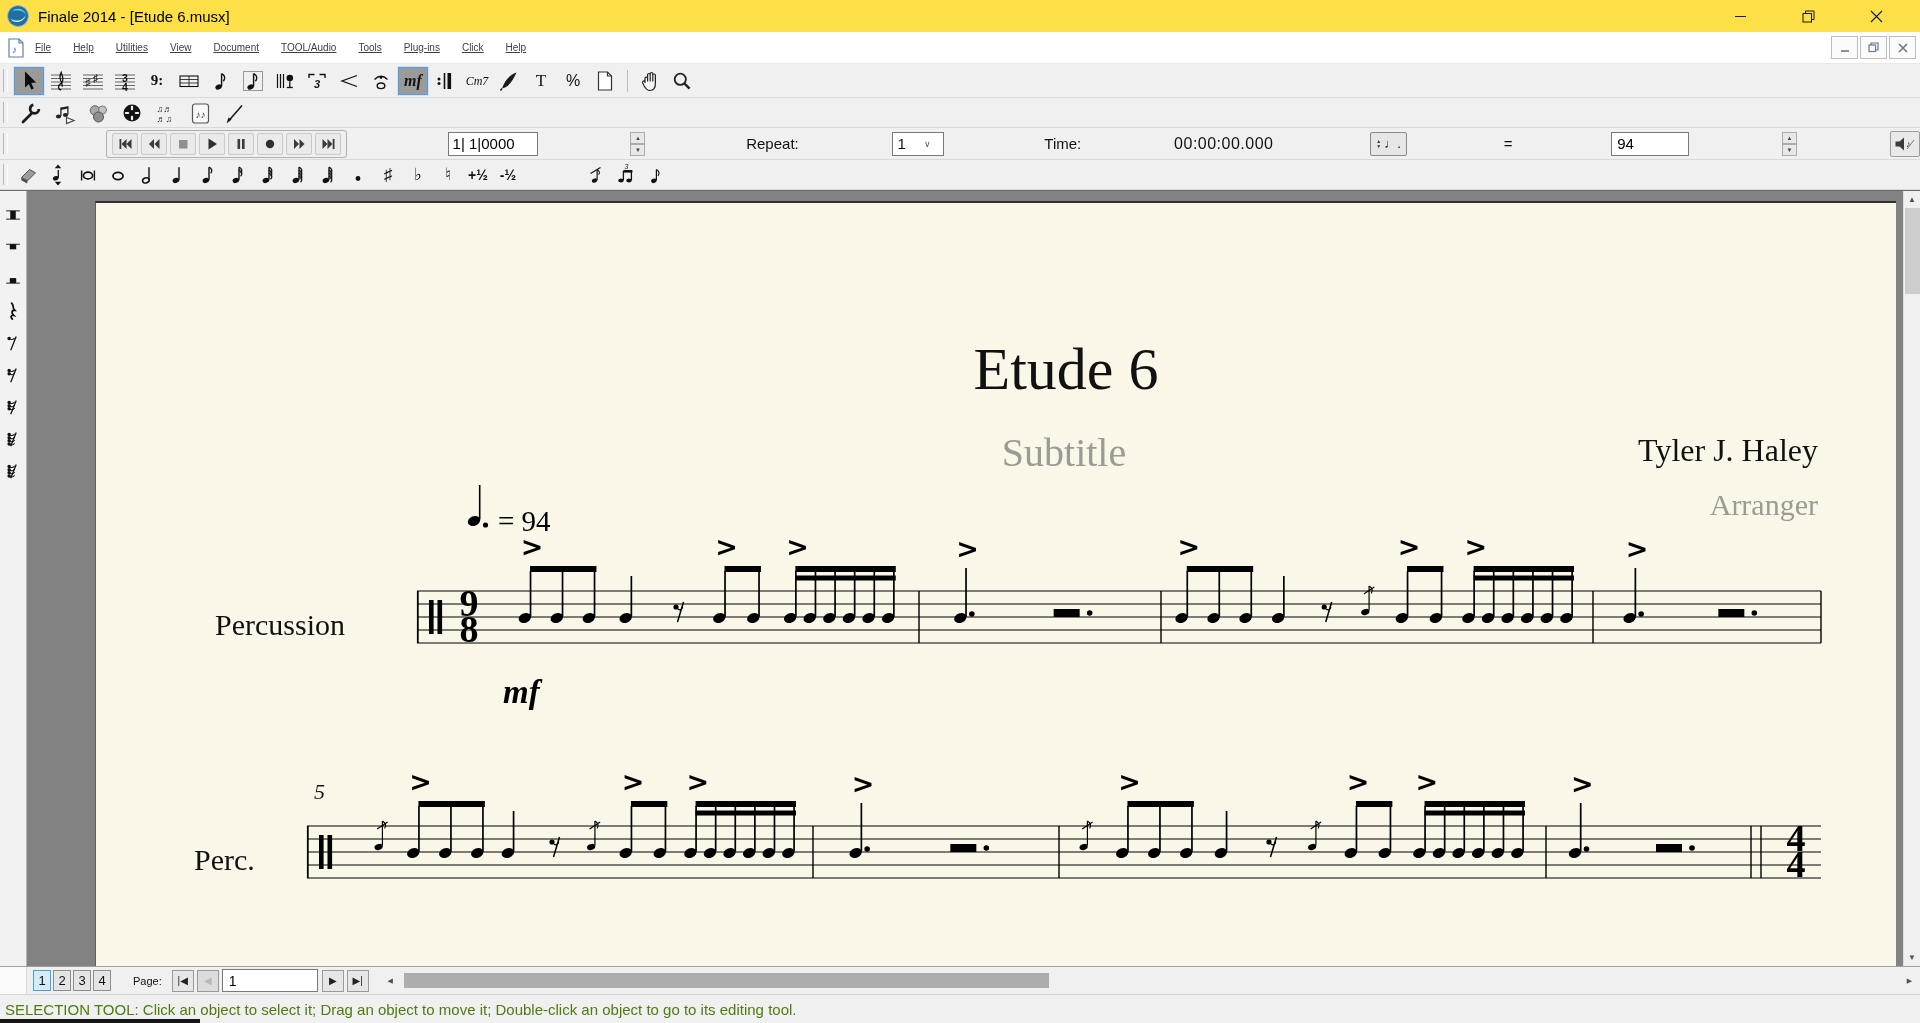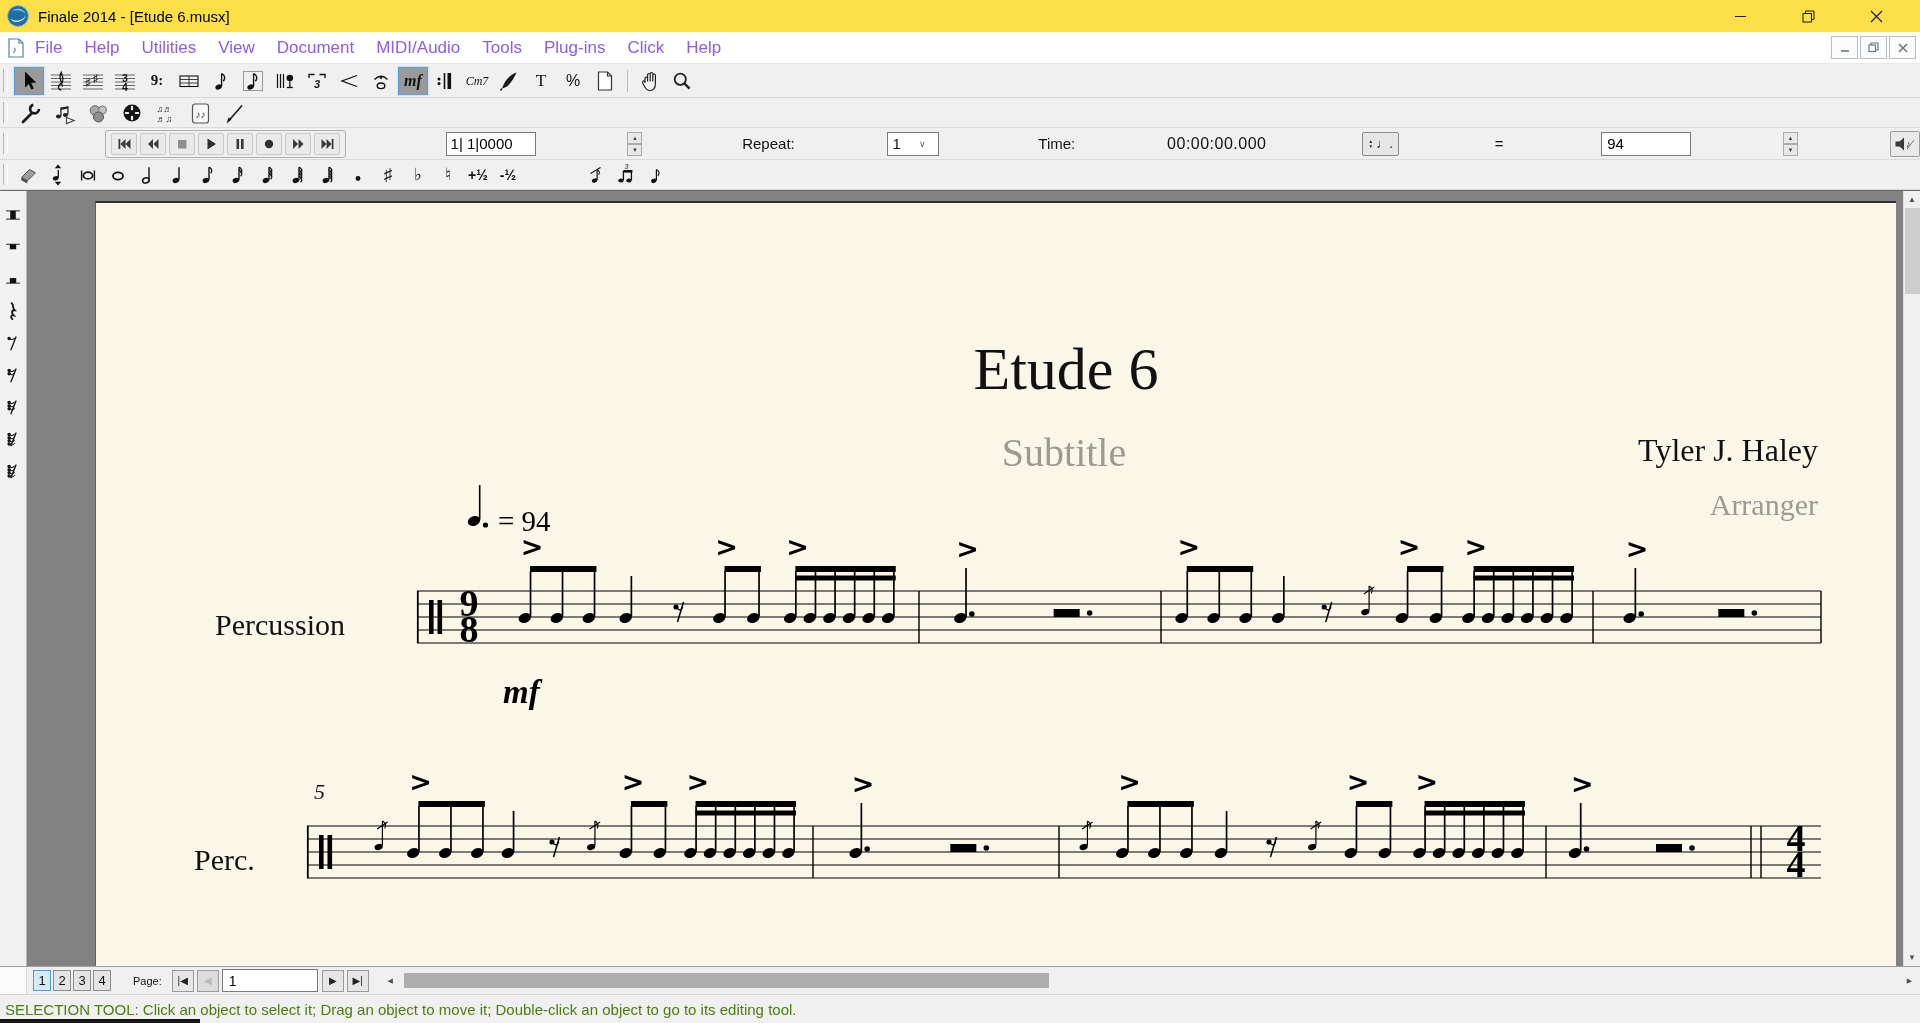--- a/index.html
+++ b/index.html
@@ -11,21 +11,21 @@
   .titlebar { height:32px; display:flex; align-items:center; background:#fde047; position:relative; }
   .logo { margin:0 8px 0 6px; }
   .title-text { font-size:15px; color:#000; }
   .win-controls { position:absolute; right:10px; top:0; height:32px; display:flex; }
   .win-btn { width:68px; height:32px; display:flex; align-items:center; justify-content:center; cursor:default; }
 
   
   .menubar { height:32px; display:flex; align-items:center; background:#fff; position:relative; border-bottom:1px solid #e8e8e8; }
   .doc-icon { margin:0 10px 0 7px; }
   #menus { display:flex; gap:22px; }
-  .menu-item { font-size:17px; color:#8b5cf6; }
+  .menu-item { font-size:10px; color:#404040;text-decoration:underline; }
   .mdi-controls { position:absolute; right:4px; top:4px; display:flex; gap:2px; }
   .mdi-btn { width:27px; height:23px; border:1px solid #b9bec4; background:#fbfbfb; display:flex; align-items:center; justify-content:center; }
 
   
   .toolbar { background:#f0f0f0; display:flex; align-items:center; border-bottom:1px solid #dadada; position:relative; }
   .grip { width:5px; height:70%; border-left:1px solid #b9b9b9; border-right:1px solid #fdfdfd; margin:0 5px 0 3px; }
   .t-main { height:34px; }
   .t-launch { height:30px; }
   .t-play { height:32px; gap:16px;justify-content:space-between; }
   .t-entry { height:30px; }
@@ -53,21 +53,21 @@
   .spin span { flex:1; font-size:6px; color:#444; border:1px solid #ababab; background:#e8e8e8; display:flex; align-items:center; justify-content:center; }
   .pb-label { font-size:15px; margin-left:8px; }
   .dropdown { width:52px; height:24px; border:1px solid #7a7a7a; background:#fff; display:flex; align-items:center; padding:0 5px; gap:18px; }
   .dd-arrow { font-size:9px; color:#555; }
   .time-value { font-size:16px; letter-spacing:0.5px; }
   .note-btn { height:24px; border:1px solid #8a8a8a; background:#e6e6e6; border-radius:2px; display:flex; align-items:center; padding:0 5px; gap:3px; margin-left:4px; }
   .mini-spin { display:flex; flex-direction:column; line-height:0.9; }
   .mini-spin i { font-style:normal; font-size:5px; color:#333; }
   .note-glyph { font-size:13px; }
   .eq { margin-left:4px; }
-  .tempo-box { width:90px; height:24px; border:1px solid #7a7a7a; background:#fff; font-size:15px; padding:0 5px; margin-left:6px; }
+  .tempo-box { width:78px; height:24px; border:1px solid #7a7a7a; background:#fff; font-size:15px; padding:0 5px; margin-left:6px; }
   .speaker-btn { width:30px; height:26px; display:flex; align-items:center; justify-content:center; border:1px solid #9d9d9d; background:#e9e9e9; border-radius:2px; }
 
   
   .workarea { height:776px; display:flex; border-top:1px solid #6b6b6b; }
   .rest-palette { width:27px; background:#f2f2f2; border-right:1px solid #b5b5b5; display:flex; flex-direction:column; align-items:center; padding-top:12px; gap:8px; }
   .rp-btn { width:24px; height:24px; display:flex; align-items:center; justify-content:center; }
   .canvas { flex:1; position:relative; background:#828282; overflow:hidden; }
   .page { position:absolute; left:68px; top:10px; width:1801px; height:766px; background:#faf7e9;
     border-top:2px solid #2f2f2f; border-left:1px solid #5f5f5f; }
   .vscroll { width:17px; background:#f0f0f0; border-left:1px solid #dcdcdc; position:relative; }
@@ -132,21 +132,21 @@
       <path d="M12 1 V5 H16" fill="none" stroke="#5a7fae" stroke-width="1.2"></path>
       <text x="5" y="15" font-size="10" fill="#2a5d9e">♪</text>
     </svg>
   </span>
   <nav id="menus" data-name="menu-items">
       <span class="menu-item" data-name="menu-file">File</span>
       <span class="menu-item" data-name="menu-edit">Help</span>
       <span class="menu-item" data-name="menu-utilities">Utilities</span>
       <span class="menu-item" data-name="menu-view">View</span>
       <span class="menu-item" data-name="menu-document">Document</span>
-      <span class="menu-item" data-name="menu-midi-audio">MIDI/Audio</span>
+      <span class="menu-item" data-name="menu-midi-audio">TOOL/Audio</span>
       <span class="menu-item" data-name="menu-tools">Tools</span>
       <span class="menu-item" data-name="menu-plug-ins">Plug-ins</span>
       <span class="menu-item" data-name="menu-window">Click</span>
       <span class="menu-item" data-name="menu-help">Help</span>
     </nav>
   <div class="mdi-controls">
     <div class="mdi-btn" data-name="document-minimize-button">
       <svg width="10" height="10" viewBox="0 0 10 10">
           <line x1="1" y1="8" x2="9" y2="8" stroke="#68798a" stroke-width="1.6"></line>
         </svg>

